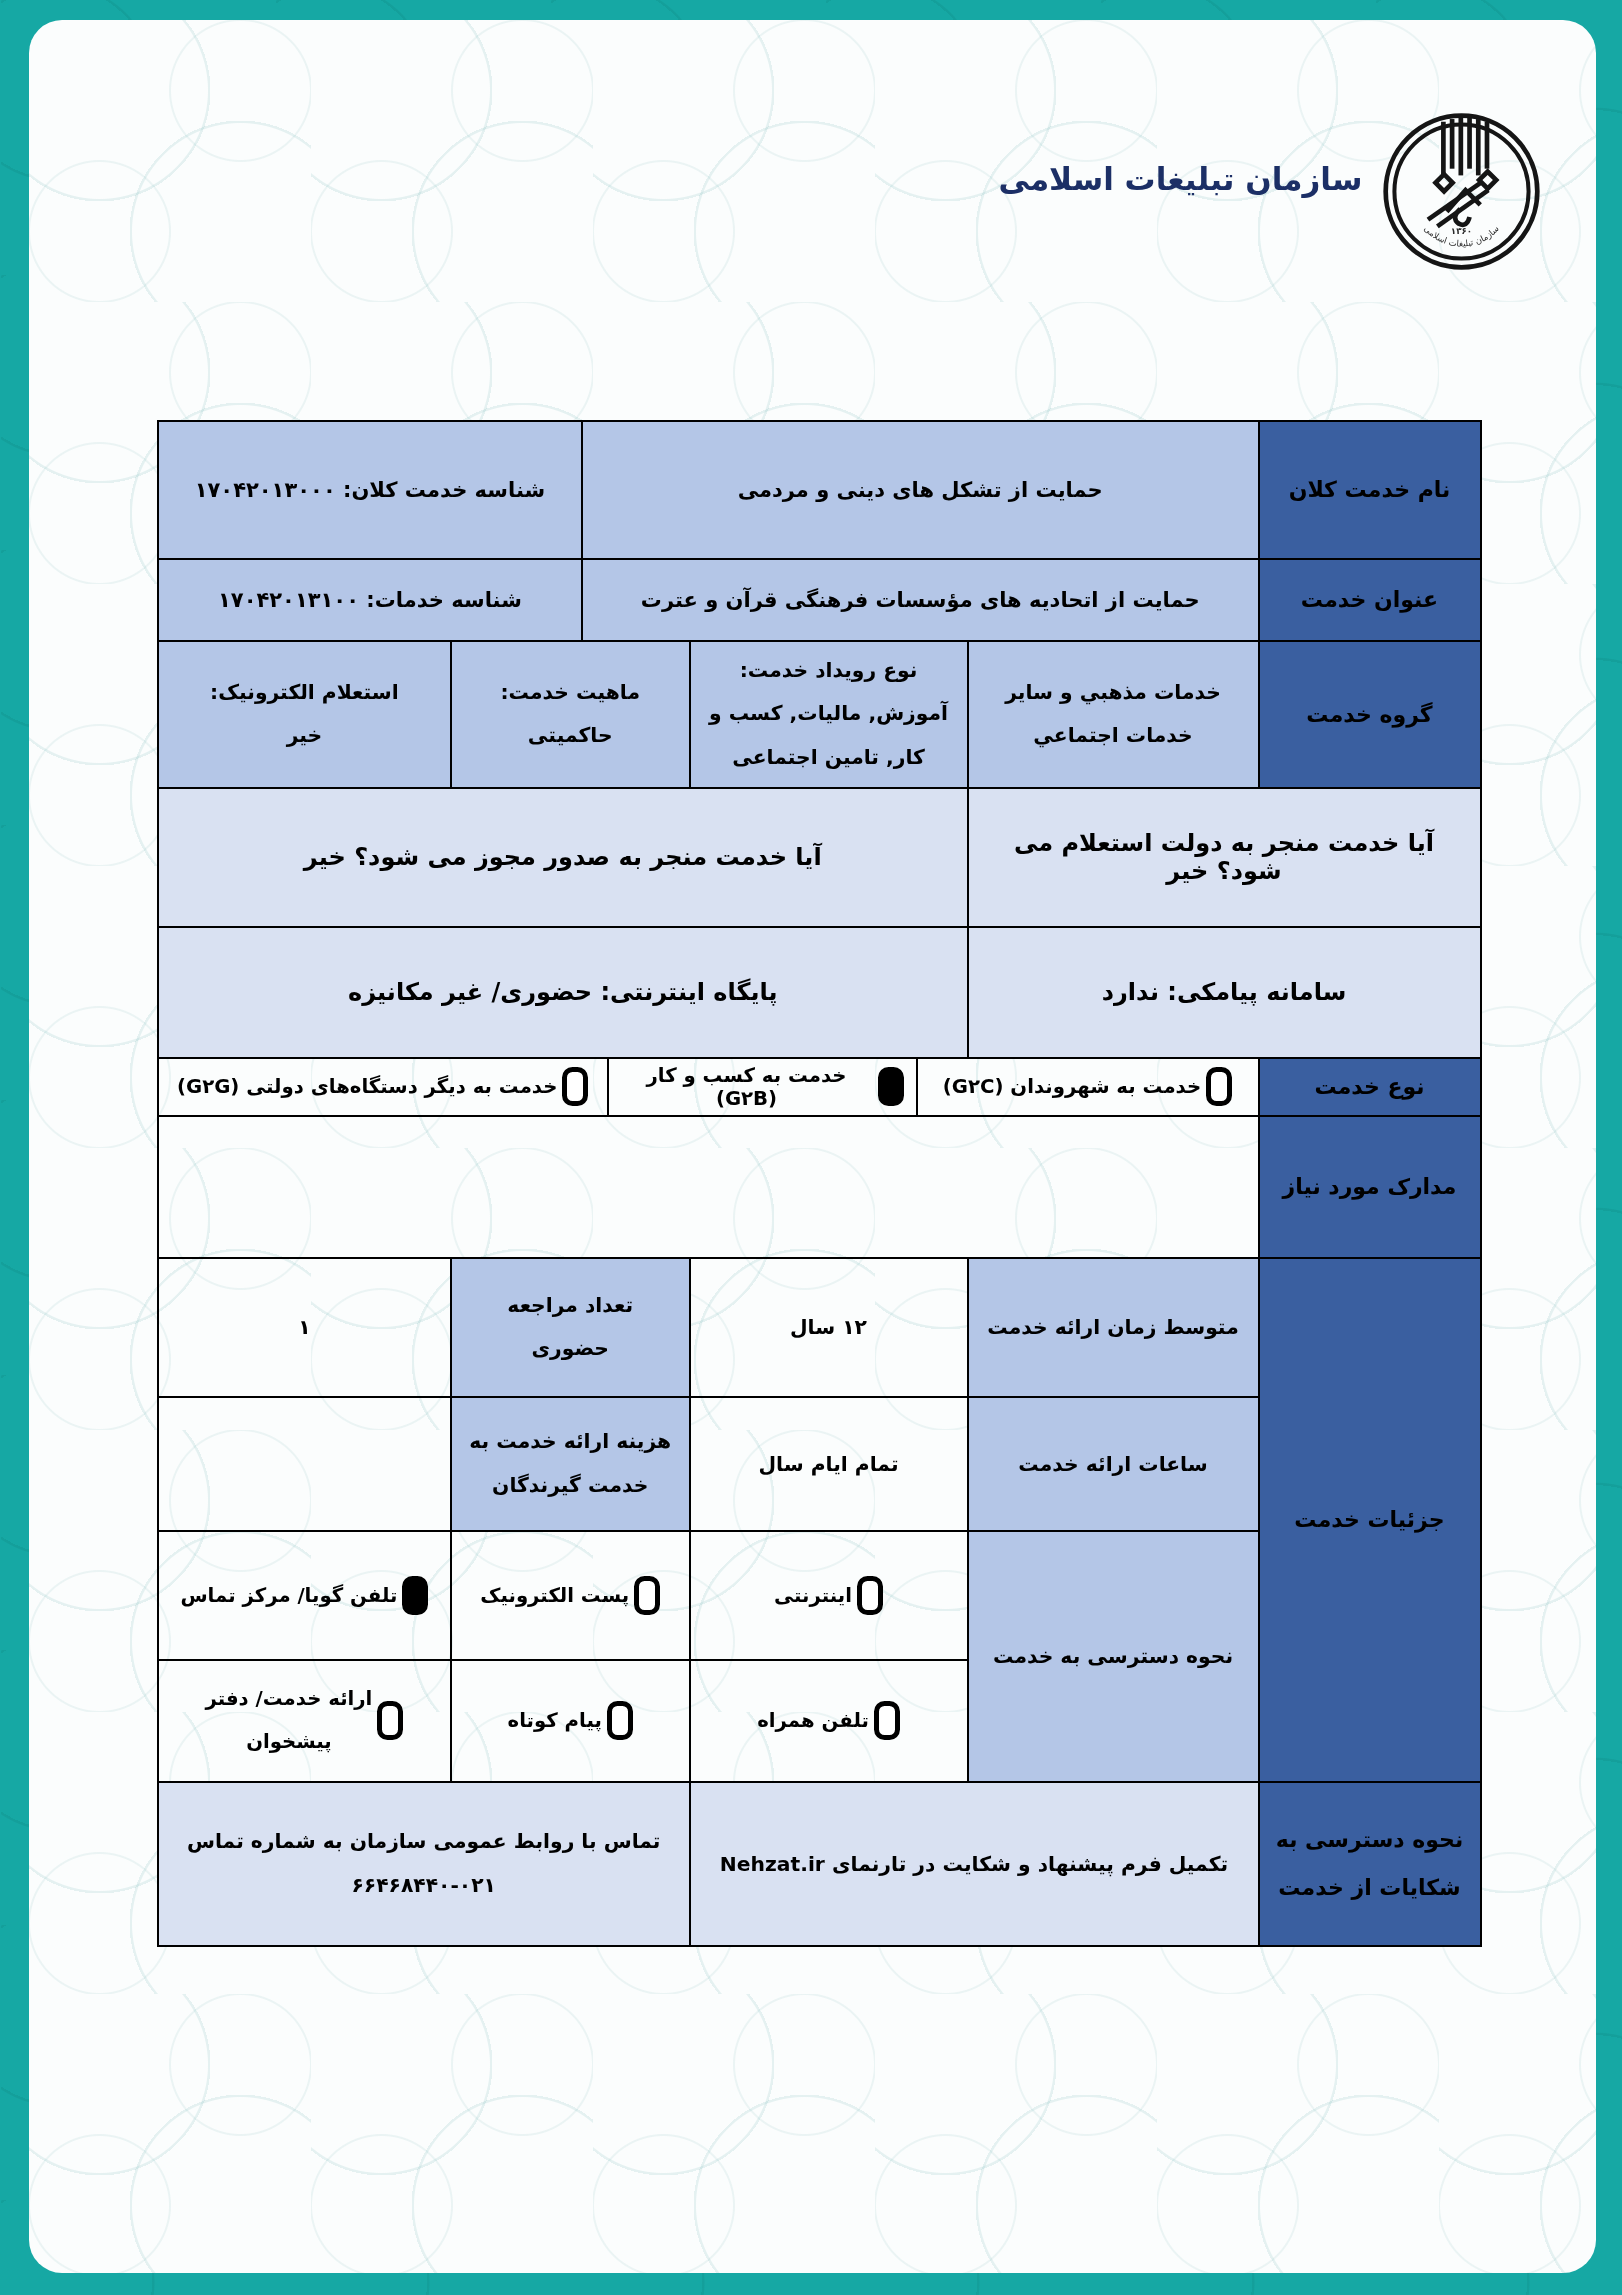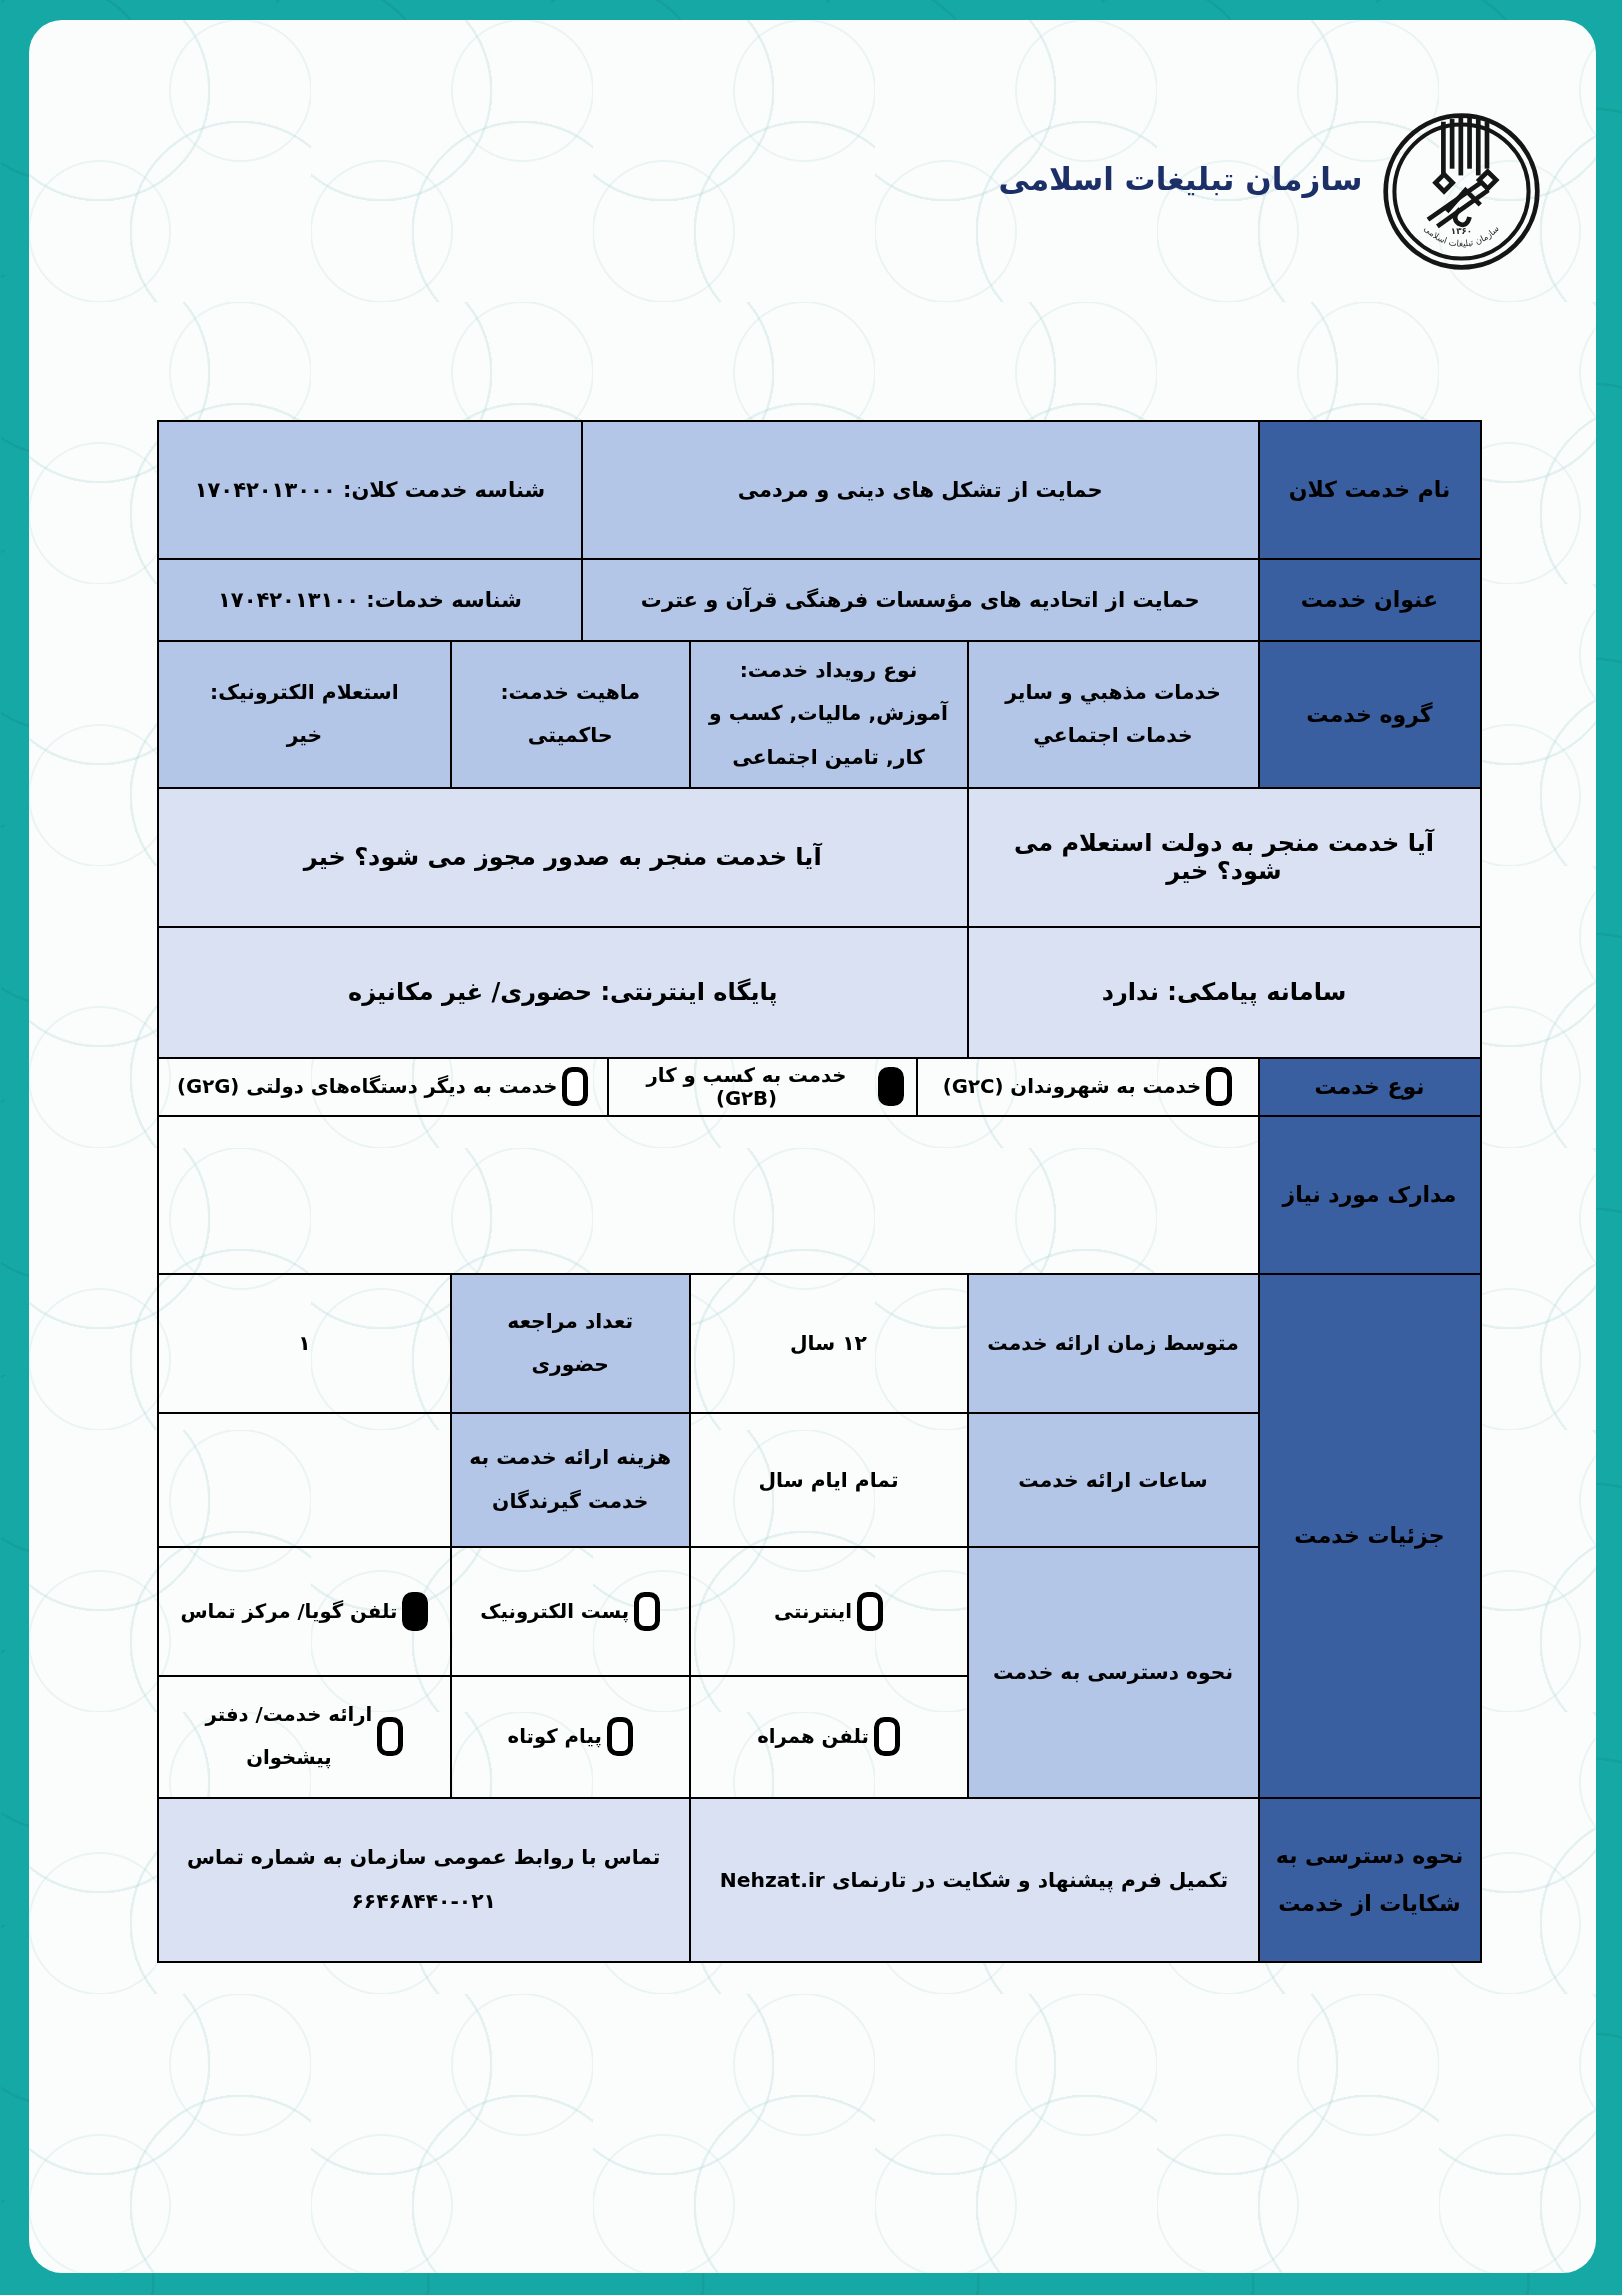--- a/index.html
+++ b/index.html
@@ -60,21 +60,21 @@
     display:inline-block;flex:none;
     width:26px;height:39px;
     border:5.2px solid #000;border-radius:10.5px;
     background:#fff;box-sizing:border-box;
   }
   .chk[data-checked="true"]{background:#000;}
   .optlabel{font-weight:bold;color:#000;}
 
   tr.h208{height:138px;} tr.h125{height:82px;} tr.h222{height:147px;}
   tr.h210{height:139px;} tr.h199{height:131px;} tr.h86{height:58px;}
-  tr.h214{height:158px;} tr.h202{height:134px;} tr.h195{height:129px;}
+  tr.h214{height:142px;} tr.h202{height:134px;} tr.h195{height:129px;}
   tr.h185{height:122px;} tr.h248{height:164px;}
 </style>
 </head>
 <body>
 
 <div class="sheet">
 
   <div class="title-block">
     <div class="title-line2">سازمان تبلیغات اسلامی</div>
   </div>

